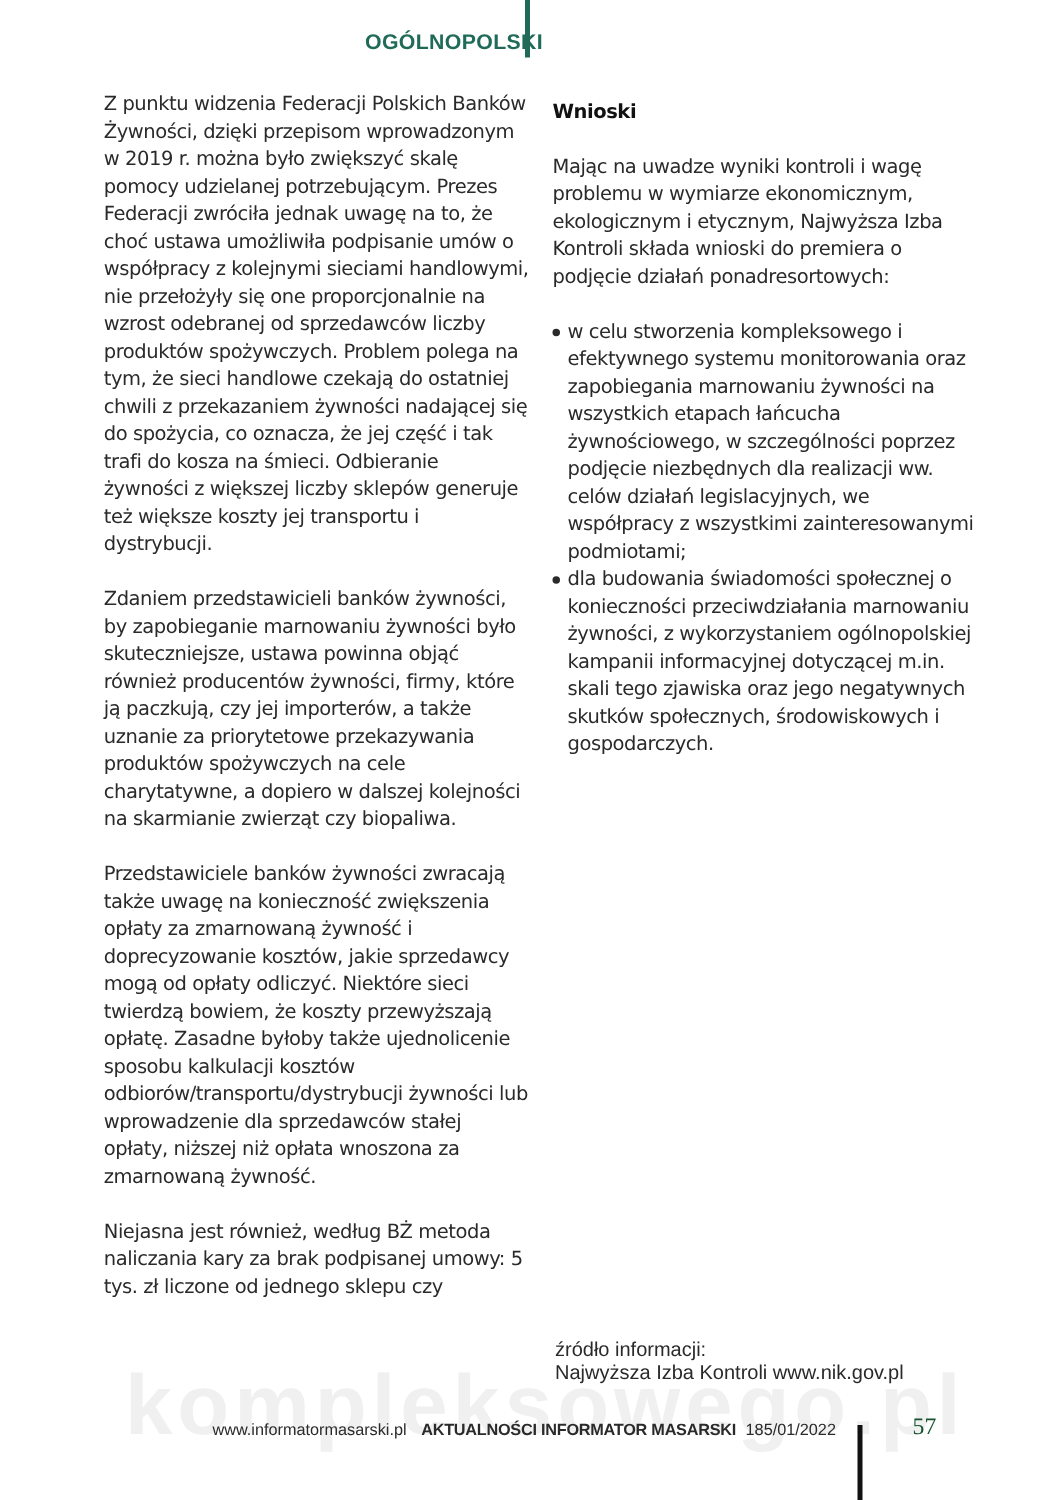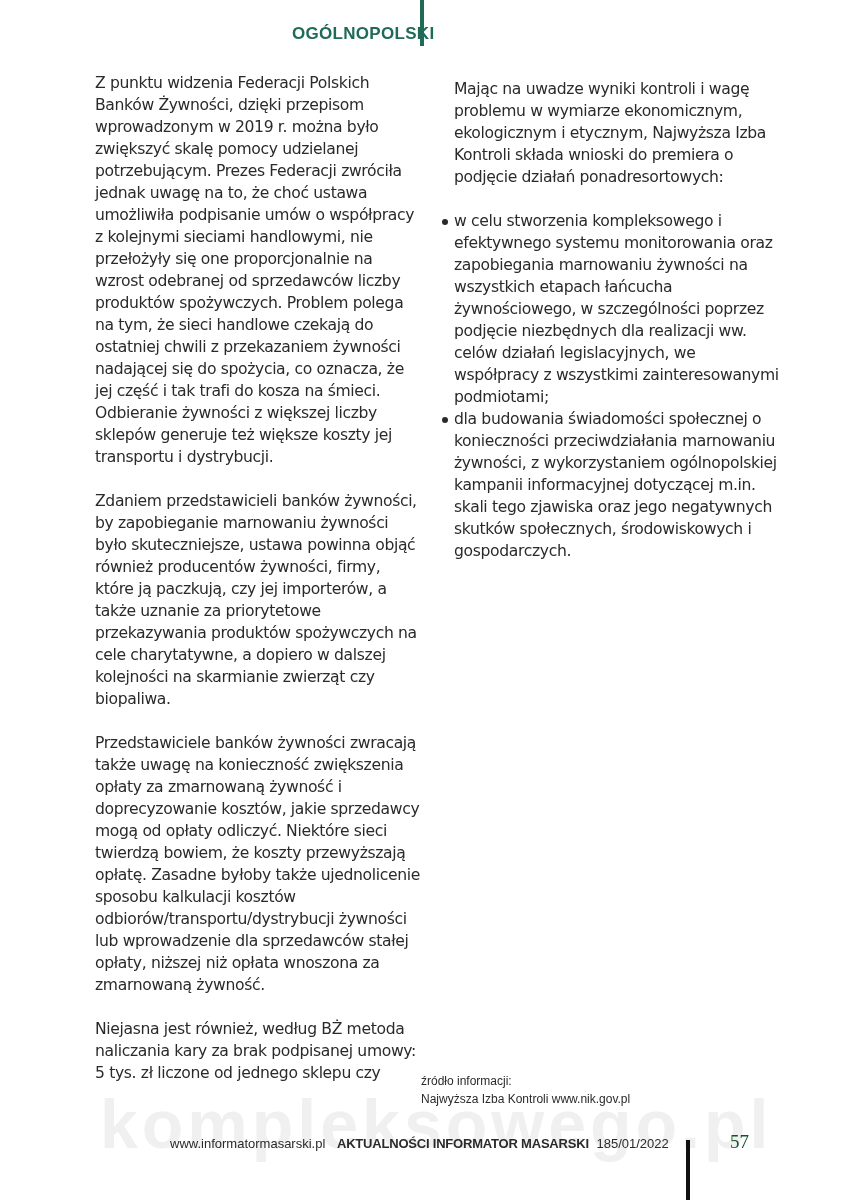--- a/index.html
+++ b/index.html
@@ -37,21 +37,21 @@
       position: absolute;
       top: 72px;
       width: 340px;
       font-size: 15.6px;
       line-height: 22px;
       letter-spacing: -0.35px;
     }
     .col-left { left: 83px; }
     .col-right { left: 442px; top: 78px; }
     .column p {
-      margin: 0 0 22px 12px;
+      margin: 0 0 22px 0;
     }
     .column p.bold {
       font-weight: bold;
       color: #111111;
       letter-spacing: -0.5px;
     }
     .column h3 {
       margin: 0 0 22px 0;
       font-size: 15.6px;
       font-weight: bold;
@@ -71,23 +71,23 @@
       left: 0;
       top: 9px;
       width: 6px;
       height: 6px;
       border-radius: 50%;
       background: #2a2a2a;
     }
     .source {
       position: absolute;
       top: 1072px;
-      left: 421px;
+      left: 444px;
       font-family: "Liberation Sans", sans-serif;
-      font-size: 12px;
+      font-size: 16px;
       line-height: 18px;
       color: #2a2a2a;
     }
     .watermark {
       position: absolute;
       top: 1085px;
       left: 100px;
       font-family: "Liberation Sans", sans-serif;
       font-weight: bold;
       font-size: 68px;
@@ -140,20 +140,21 @@
 <div class="header-rule"></div>
 
 <div class="column col-left">
   <p>Z punktu widzenia Federacji Polskich Banków Żywności, dzięki przepisom wprowadzonym w 2019 r. można było zwiększyć skalę pomocy udzielanej potrzebującym. Prezes Federacji zwróciła jednak uwagę na to, że choć ustawa umożliwiła podpisanie umów o współpracy z kolejnymi sieciami handlowymi, nie przełożyły się one proporcjonalnie na wzrost odebranej od sprzedawców liczby produktów spożywczych. Problem polega na tym, że sieci handlowe czekają do ostatniej chwili z przekazaniem żywności nadającej się do spożycia, co oznacza, że jej część i tak trafi do kosza na śmieci. Odbieranie żywności z większej liczby sklepów generuje też większe koszty jej transportu i dystrybucji.</p>
   <p>Zdaniem przedstawicieli banków żywności, by zapobieganie marnowaniu żywności było skuteczniejsze, ustawa powinna objąć również producentów żywności, firmy, które ją paczkują, czy jej importerów, a także uznanie za priorytetowe przekazywania produktów spożywczych na cele charytatywne, a dopiero w dalszej kolejności na skarmianie zwierząt czy biopaliwa.</p>
   <p>Przedstawiciele banków żywności zwracają także uwagę na konieczność zwiększenia opłaty za zmarnowaną żywność i doprecyzowanie kosztów, jakie sprzedawcy mogą od opłaty odliczyć. Niektóre sieci twierdzą bowiem, że koszty przewyższają opłatę. Zasadne byłoby także ujednolicenie sposobu kalkulacji kosztów odbiorów/transportu/dystrybucji żywności lub wprowadzenie dla sprzedawców stałej opłaty, niższej niż opłata wnoszona za zmarnowaną żywność.</p>
   <p>Niejasna jest również, według BŻ metoda naliczania kary za brak podpisanej umowy: 5 tys. zł liczone od jednego sklepu czy</p>
 </div>
 
 <div class="column col-right">
+  <h3>Wnioski</h3>
   <p>Mając na uwadze wyniki kontroli i wagę problemu w wymiarze ekonomicznym, ekologicznym i etycznym, Najwyższa Izba Kontroli składa wnioski do premiera o podjęcie działań ponadresortowych:</p>
   <ul class="bullets">
     <li>
       <span class="bullet-dot"></span>
       <span>w celu stworzenia kompleksowego i efektywnego systemu monitorowania oraz zapobiegania marnowaniu żywności na wszystkich etapach łańcucha żywnościowego, w szczególności poprzez podjęcie niezbędnych dla realizacji ww. celów działań legislacyjnych, we współpracy z wszystkimi zainteresowanymi podmiotami;</span>
     </li>
     <li>
       <span class="bullet-dot"></span>
       <span>dla budowania świadomości społecznej o konieczności przeciwdziałania marnowaniu żywności, z wykorzystaniem ogólnopolskiej kampanii informacyjnej dotyczącej m.in. skali tego zjawiska oraz jego negatywnych skutków społecznych, środowiskowych i gospodarczych.</span>
     </li>

